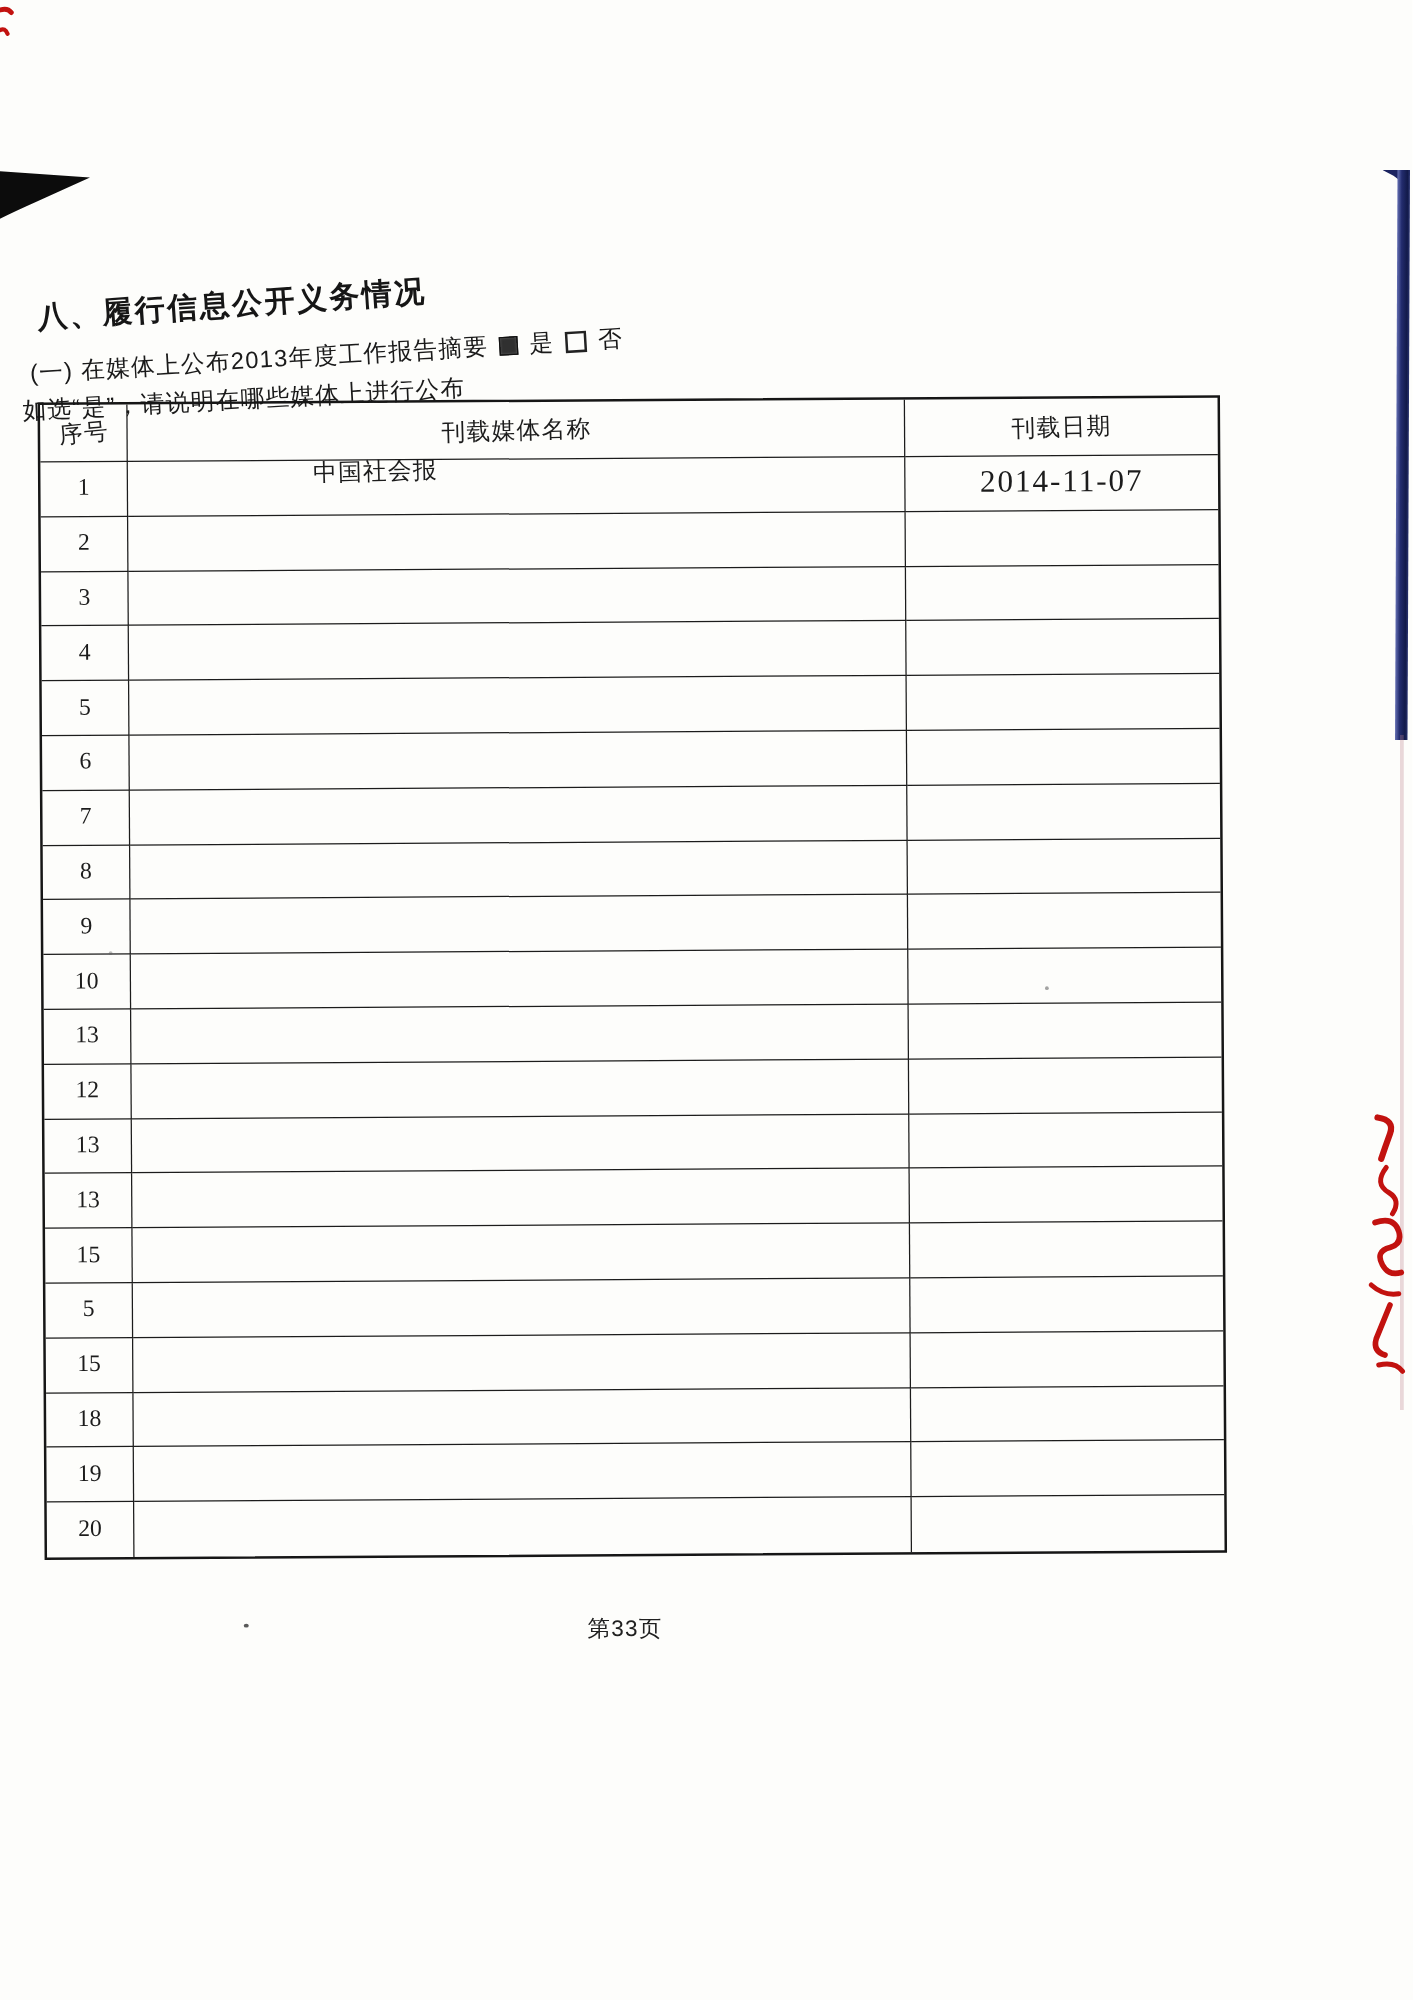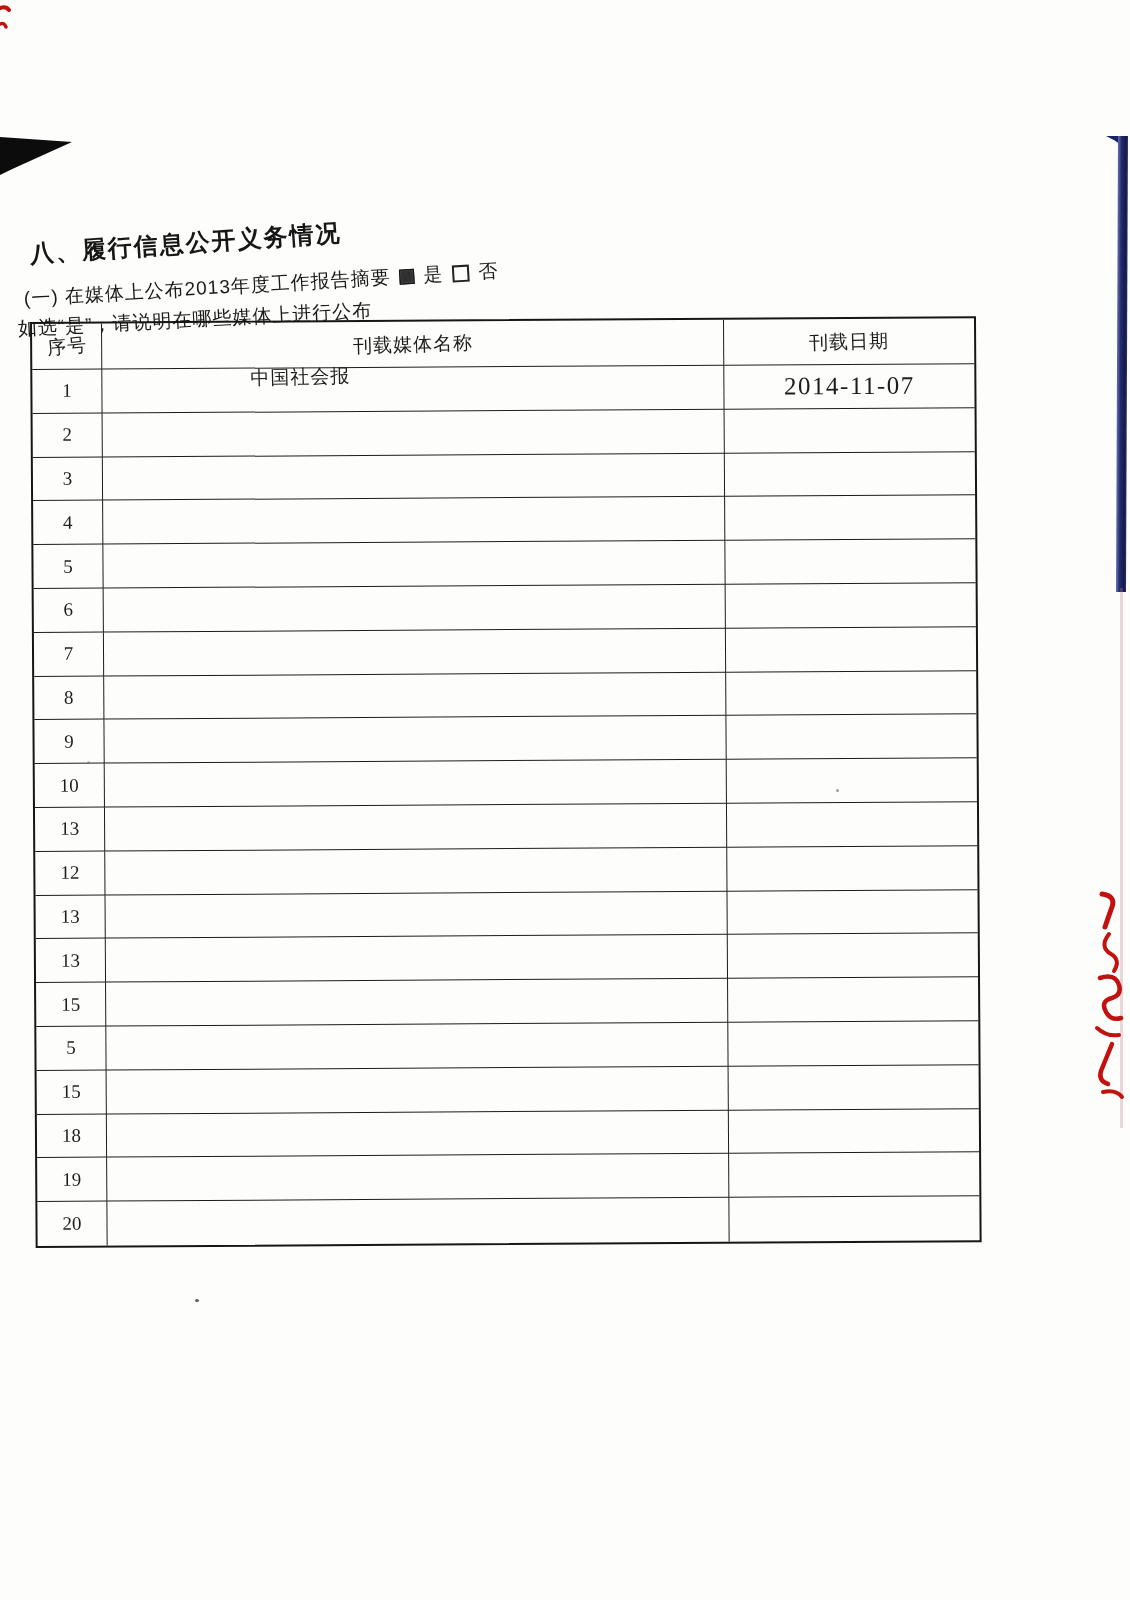--- a/index.html
+++ b/index.html
@@ -363,18 +363,19 @@
           <div class="cell media">
             <span></span>
           </div>
           <div class="cell date">
             <span></span>
           </div>
         </div>
       </div>
   </div>
 
+  <div class="footer">第33页</div>
 
   <div class="speck s1"></div>
   <div class="speck s2"></div>
   <div class="speck s3"></div>
 
 </div>
 
 </body></html>

